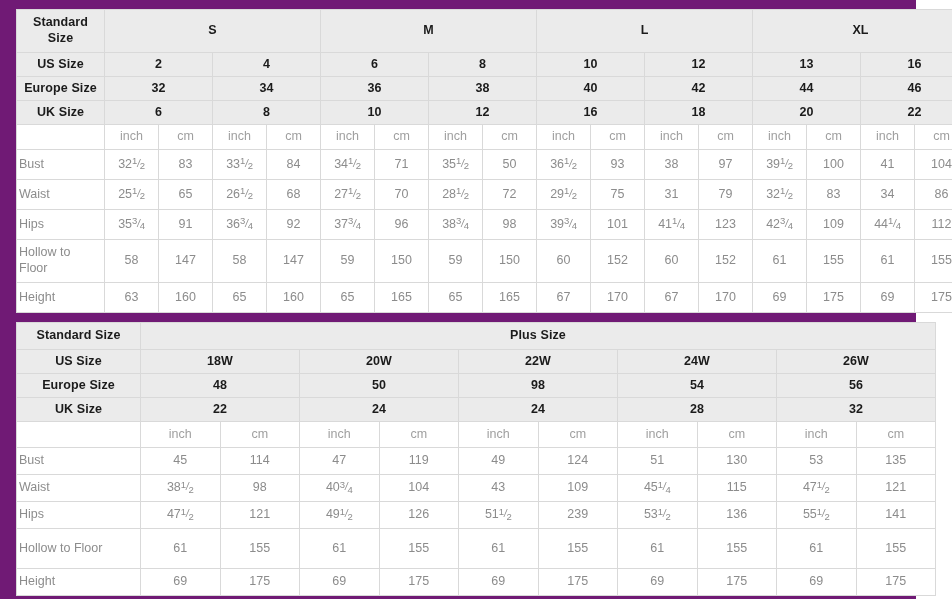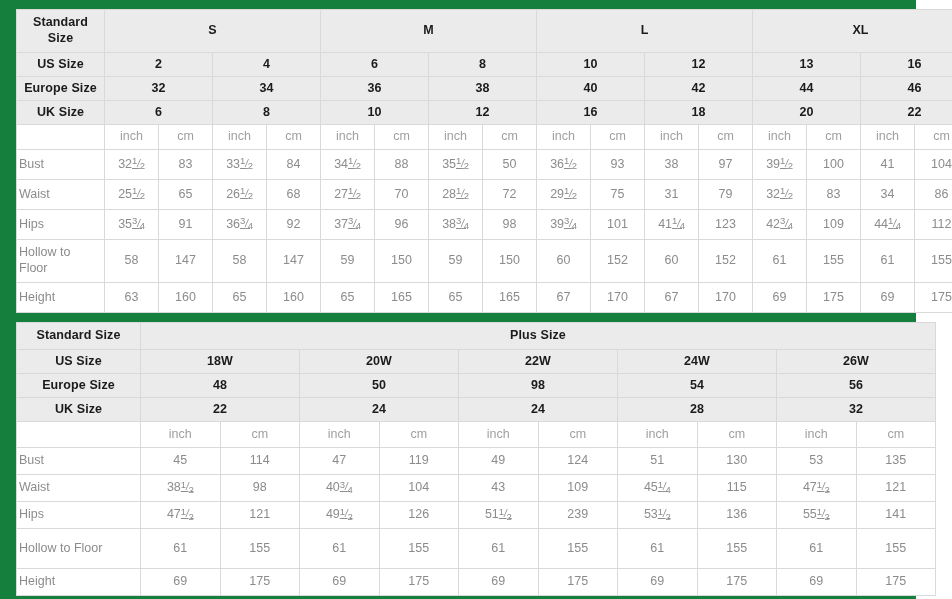--- a/index.html
+++ b/index.html
@@ -9,21 +9,21 @@
     width: 952px;
     height: 599px;
     font-family: "Liberation Sans", sans-serif;
   }
   .page {
     position: relative;
     width: 916px;
     height: 599px;
     box-sizing: border-box;
     padding: 9px 17px 0 16px;
-    background: #15803d;
+    background: #701a75;
   }
   table.size-table {
     border-collapse: collapse;
     table-layout: fixed;
     width: 919px;
     background: #ffffff;
   }
   table.size-table td {
     border: 1px solid #d9d9d9;
     text-align: center;
@@ -85,21 +85,20 @@
   .tables-gap { height: 9px; }
 
   
   .frac {
     display: inline-block;
     font-size: 0.80em;
     position: relative;
     top: -0.08em;
     letter-spacing: -0.02em;
     white-space: nowrap;
-    text-decoration: underline;
   }
   .frac .num { position: relative; top: -0.30em; font-size: 0.95em; }
   .frac .sl  { font-style: italic; }
   .frac .den { position: relative; top: 0.26em; font-size: 0.95em; }
 </style>
 </head>
 <body>
 
 <div class="page">
 
@@ -183,21 +182,21 @@
           <td class="unit">inch</td>
           <td class="unit">cm</td>
         </tr>
     <tr class="r-meas">
           <td class="rowlabel">Bust</td>
           <td class="val">32<span class="frac"><span class="num">1</span><span class="sl">/</span><span class="den">2</span></span></td>
           <td class="val">83</td>
           <td class="val">33<span class="frac"><span class="num">1</span><span class="sl">/</span><span class="den">2</span></span></td>
           <td class="val">84</td>
           <td class="val">34<span class="frac"><span class="num">1</span><span class="sl">/</span><span class="den">2</span></span></td>
-          <td class="val">88</td>
+          <td class="val">71</td>
           <td class="val">35<span class="frac"><span class="num">1</span><span class="sl">/</span><span class="den">2</span></span></td>
           <td class="val">50</td>
           <td class="val">36<span class="frac"><span class="num">1</span><span class="sl">/</span><span class="den">2</span></span></td>
           <td class="val">93</td>
           <td class="val">38</td>
           <td class="val">97</td>
           <td class="val">39<span class="frac"><span class="num">1</span><span class="sl">/</span><span class="den">2</span></span></td>
           <td class="val">100</td>
           <td class="val">41</td>
           <td class="val">104</td>

